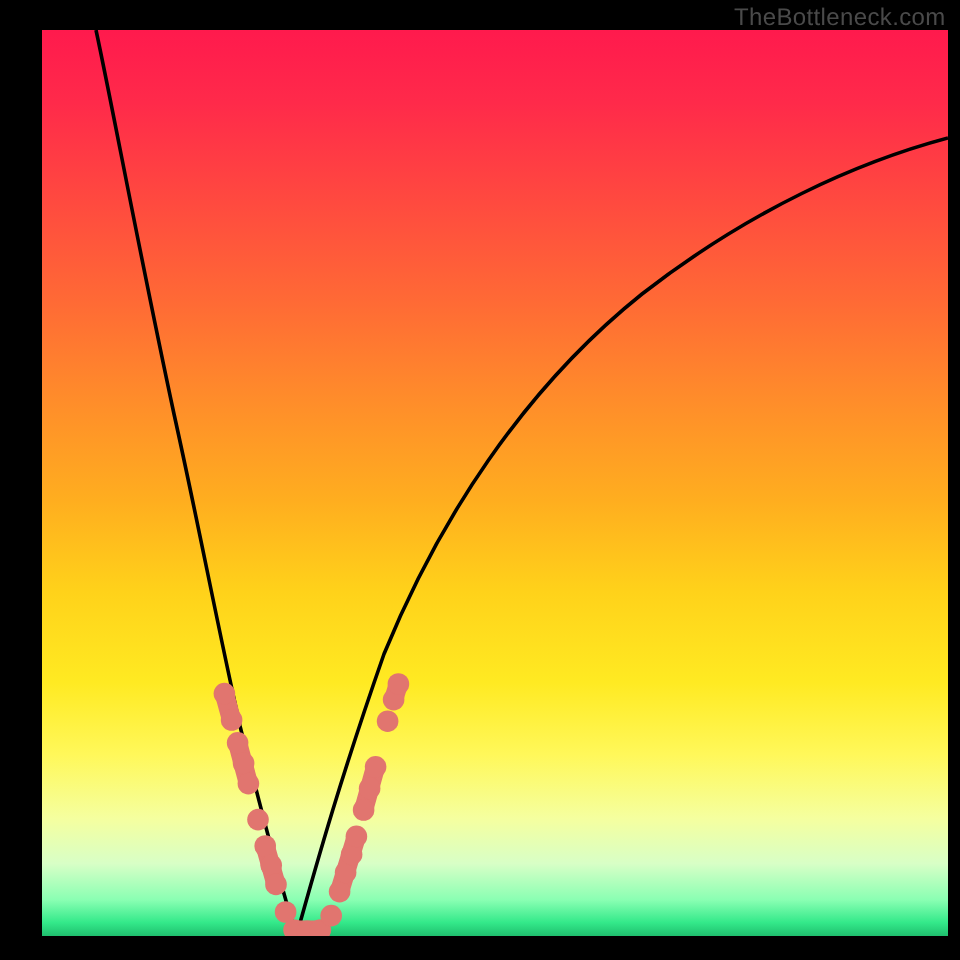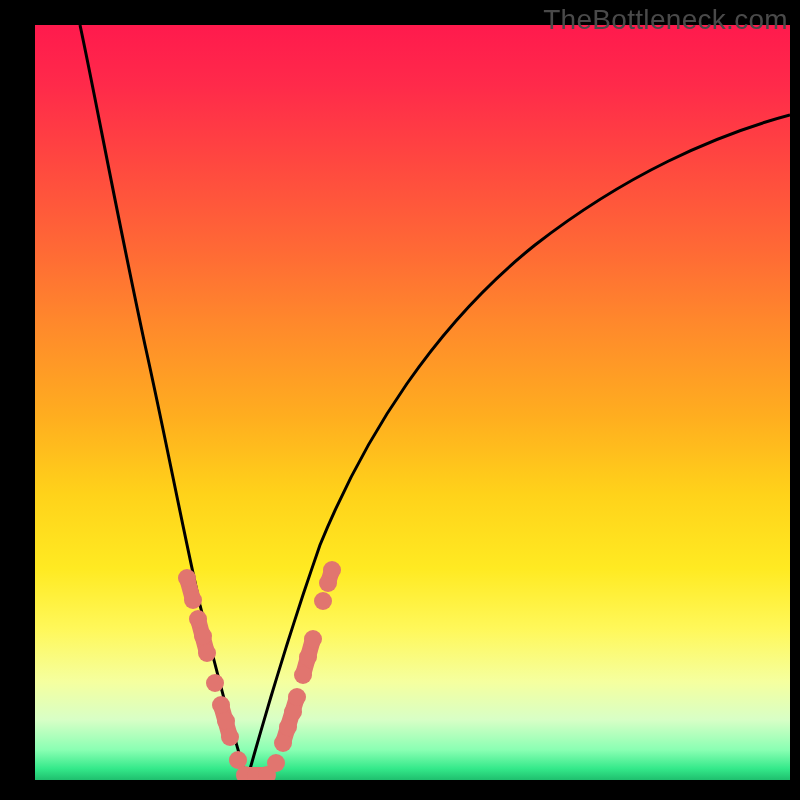--- a/index.html
+++ b/index.html
@@ -40,21 +40,21 @@
       #8affb3 96%,
       #34e98a 98.5%,
       #1fbf6e 100%
     );
   }
   .watermark {
     position: absolute;
     top: 4px;
     right: 12px;
     color: #4a4a4a;
-    font-size: 28px;
+    font-size: 20px;
     font-weight: 500;
     letter-spacing: 0.3px;
     z-index: 10;
   }
   svg.curves {
     position: absolute;
     left: 0;
     top: 0;
     width: 755px;
     height: 755px;

